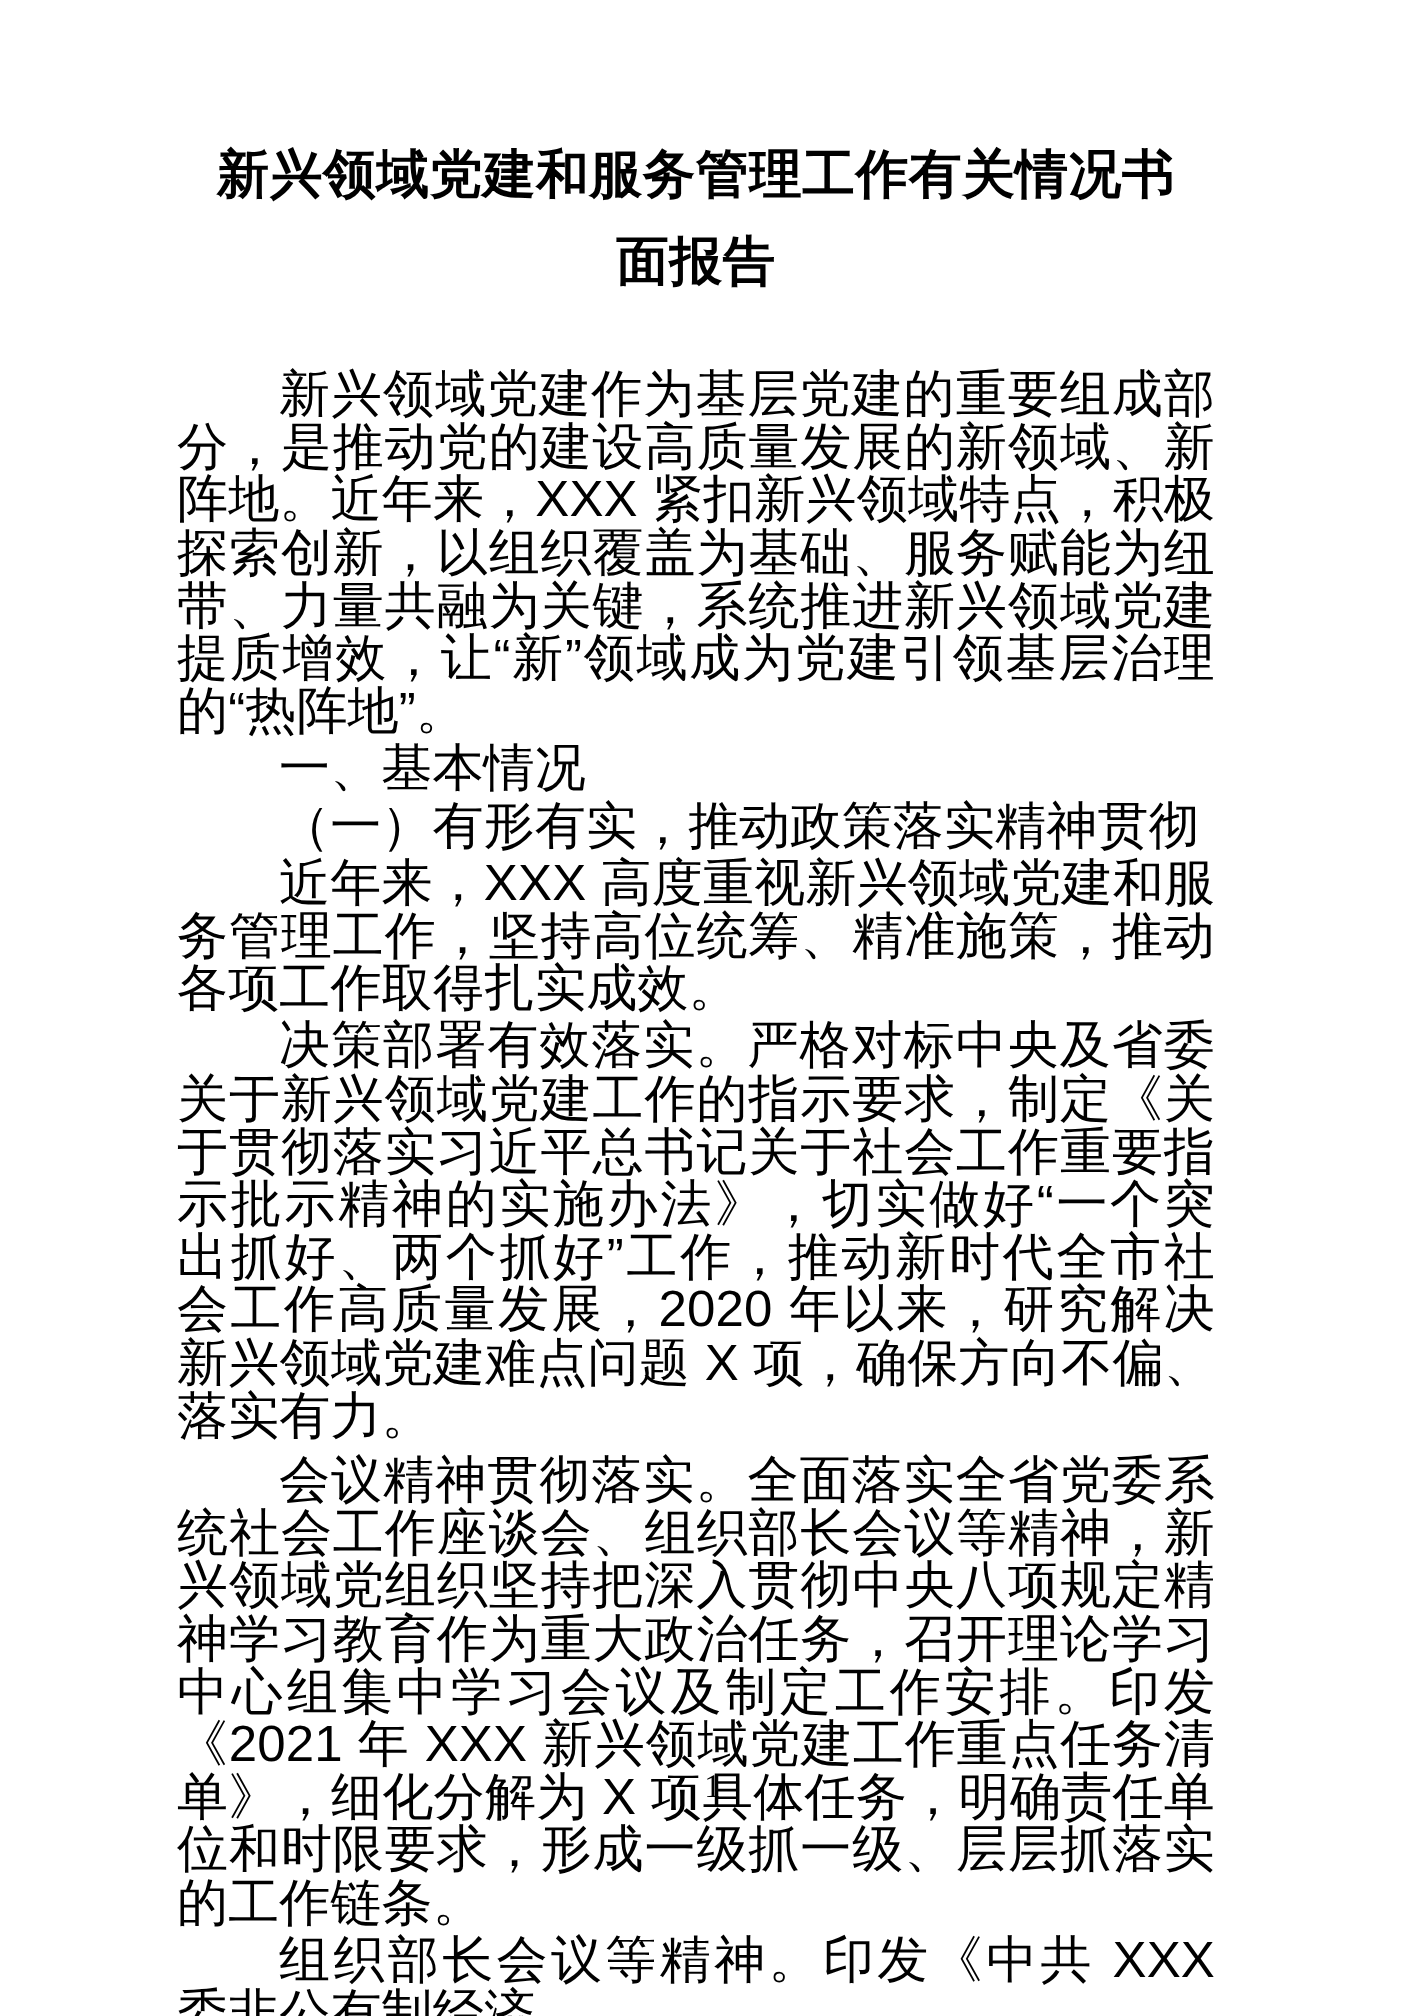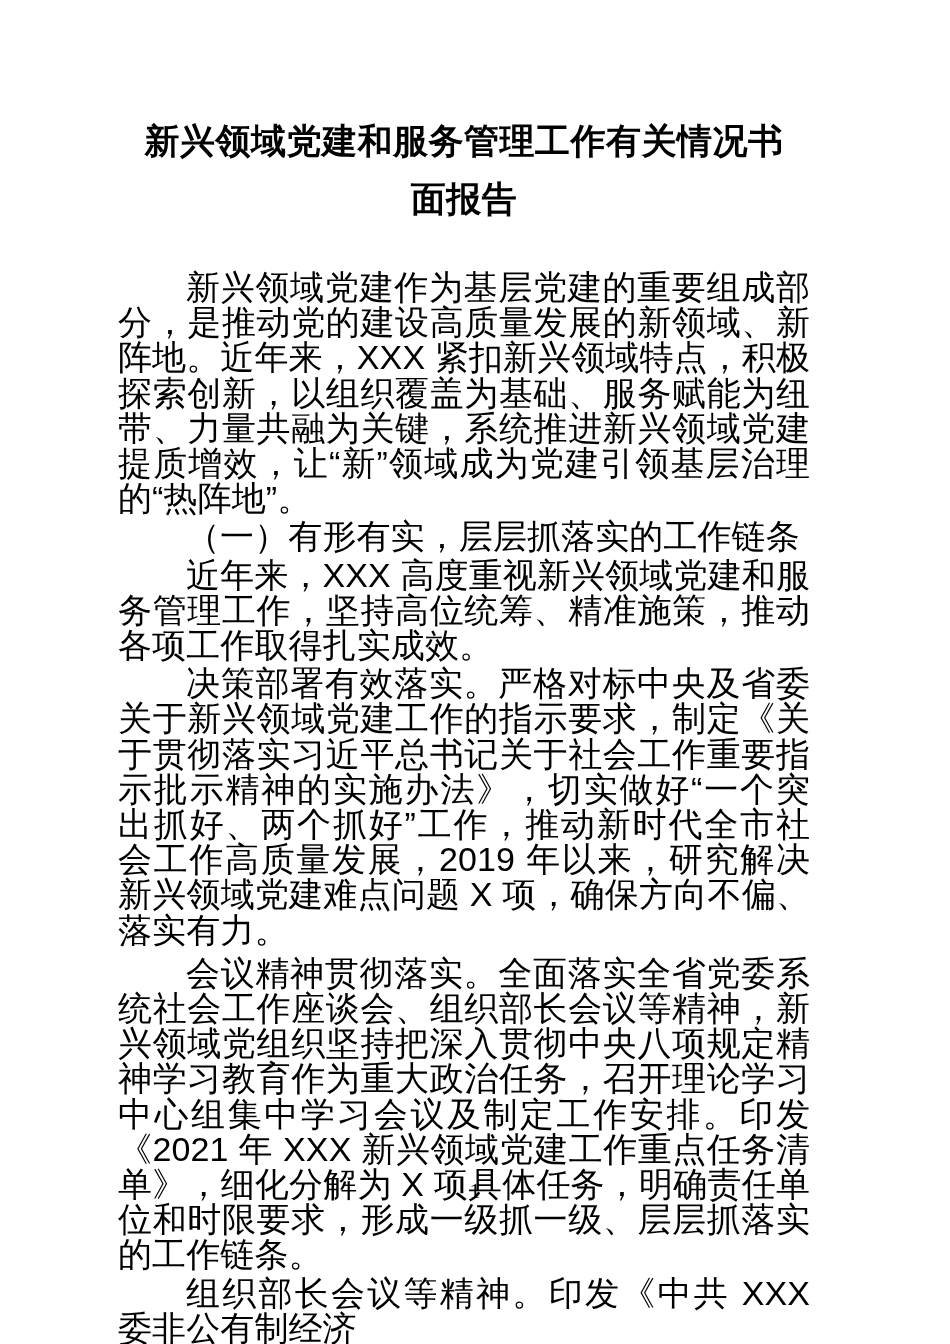--- a/index.html
+++ b/index.html
@@ -26,21 +26,21 @@
     top: 0;
     width: 692px;
   }
   .doc-title {
     font-size: 35px;
     line-height: 58px;
     font-weight: 600;
     text-align: center;
     letter-spacing: 0.5px;
     margin: 0;
-    padding-top: 112px;
+    padding-top: 88px;
     font-family: "Liberation Sans", "DejaVu Sans", sans-serif;
   }
   .body-block {
     margin-top: 42px;
   }
   p.para {
     margin: 0;
     font-size: 34px;
     line-height: 35.2px;
     text-align: justify;
@@ -77,26 +77,27 @@
 <div class="page">
 
   <div class="content">
 
     <h1 class="doc-title"><span>新兴领域党建和服务管理工作有关情况书</span><br><span>面报告</span></h1>
 
     <div class="body-block">
 
       <p class="para indent">新兴领域党建作为基层党建的重要组成部分，是推动党的建设高质量发展的新领域、新阵地。近年来，XXX 紧扣新兴领域特点，积极探索创新，以组织覆盖为基础、服务赋能为纽带、力量共融为关键，系统推进新兴领域党建提质增效，让“新”领域成为党建引领基层治理的“热阵地”。</p>
 
+      <p class="para indent gap-sm">一、基本情况</p>
 
-      <p class="para indent gap-sm">（一）有形有实，层层抓落实的工作链条</p>
+      <p class="para indent gap-sm">（一）有形有实，推动政策落实精神贯彻</p>
 
       <p class="para indent gap-sm">近年来，XXX 高度重视新兴领域党建和服务管理工作，坚持高位统筹、精准施策，推动各项工作取得扎实成效。</p>
 
-      <p class="para indent gap-sm">决策部署有效落实。严格对标中央及省委关于新兴领域党建工作的指示要求，制定《关于贯彻落实习近平总书记关于社会工作重要指示批示精神的实施办法》，切实做好“一个突出抓好、两个抓好”工作，推动新时代全市社会工作高质量发展，2019 年以来，研究解决新兴领域党建难点问题 X 项，确保方向不偏、落实有力。</p>
+      <p class="para indent gap-sm">决策部署有效落实。严格对标中央及省委关于新兴领域党建工作的指示要求，制定《关于贯彻落实习近平总书记关于社会工作重要指示批示精神的实施办法》，切实做好“一个突出抓好、两个抓好”工作，推动新时代全市社会工作高质量发展，2020 年以来，研究解决新兴领域党建难点问题 X 项，确保方向不偏、落实有力。</p>
 
       <p class="para indent gap-md">会议精神贯彻落实。全面落实全省党委系统社会工作座谈会、组织部长会议等精神，新兴领域党组织坚持把深入贯彻中央八项规定精神学习教育作为重大政治任务，召开理论学习中心组集中学习会议及制定工作安排。印发《2021 年 XXX 新兴领域党建工作重点任务清单》，细化分解为 X 项具体任务，明确责任单位和时限要求，形成一级抓一级、层层抓落实的工作链条。</p>
 
       <p class="para indent gap-sm">组织部长会议等精神。印发《中共 XXX 委非公有制经济</p>
 
     </div>
   </div>
 
   <div class="page-number">1</div>
 

